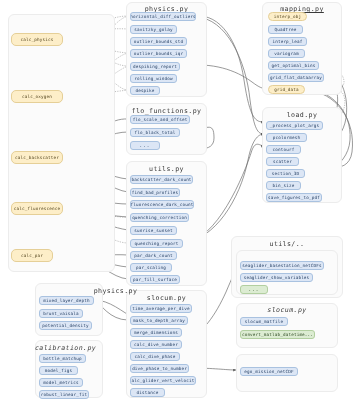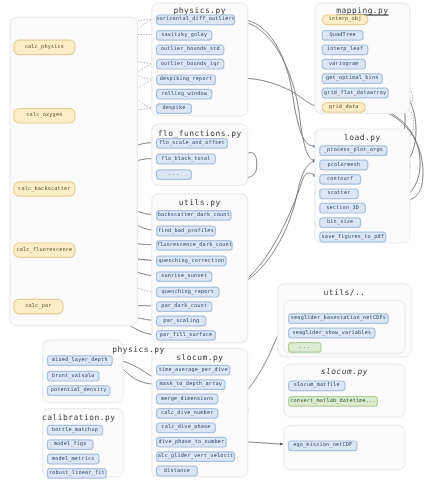--- a/index.html
+++ b/index.html
@@ -172,21 +172,21 @@
     <div class="node blue" style="left: 130px; top: 352px; width: 50px; height: 9px;">calc_dive_phase</div>
     <div class="node blue" style="left: 130px; top: 364px; width: 59px; height: 9px;">dive_phase_to_number</div>
     <div class="node blue" style="left: 130px; top: 376px; width: 66px; height: 9px;">calc_glider_vert_velocity</div>
     <div class="node blue" style="left: 130px; top: 388px; width: 35px; height: 9px;">distance</div>
     <div class="panel" style="left: 35px; top: 283px; width: 68px; height: 53px;"></div>
     <div class="panel-title" style="left: 35px; width: 65px; top: 287px; position: absolute; padding-left: 48px;">physics.py</div>
     <div class="node blue" style="left: 39px; top: 296px; width: 55px; height: 9px;">mixed_layer_depth</div>
     <div class="node blue" style="left: 39px; top: 309px; width: 44px; height: 9px;">brunt_vaisala</div>
     <div class="node blue" style="left: 39px; top: 321px; width: 53px; height: 9px;">potential_density</div>
     <div class="panel" style="left: 35px; top: 340px; width: 68px; height: 58px;"></div>
-    <div class="panel-title" style="left: 35px; width: 52px; top: 344px; position: absolute;">calibration.py</div>
+    <div class="panel-title" style="left: 35px; width: 52px; top: 344px; position: absolute; font-style: italic;">calibration.py</div>
     <div class="node blue" style="left: 39px; top: 354px; width: 47px; height: 9px;">bottle_matchup</div>
     <div class="node blue" style="left: 39px; top: 366px; width: 39px; height: 9px;">model_figs</div>
     <div class="node blue" style="left: 39px; top: 378px; width: 44px; height: 9px;">model_metrics</div>
     <div class="node blue" style="left: 39px; top: 390px; width: 50px; height: 9px;">robust_linear_fit</div>
     <div class="panel" style="left: 262px; top: 2px; width: 80px; height: 93px;"></div>
     <div class="panel-title" style="left: 262px; width: 80px; top: 5px; position: absolute; text-decoration: underline;">mapping.py</div>
     <div class="node yellow" style="left: 268px; top: 12px; width: 39px; height: 9px;">interp_obj</div>
     <div class="node blue" style="left: 268px; top: 25px; width: 35px; height: 9px;">QuadTree</div>
     <div class="node blue" style="left: 268px; top: 37px; width: 39px; height: 9px;">interp_leaf</div>
     <div class="node blue" style="left: 268px; top: 49px; width: 37px; height: 9px;">variogram</div>

